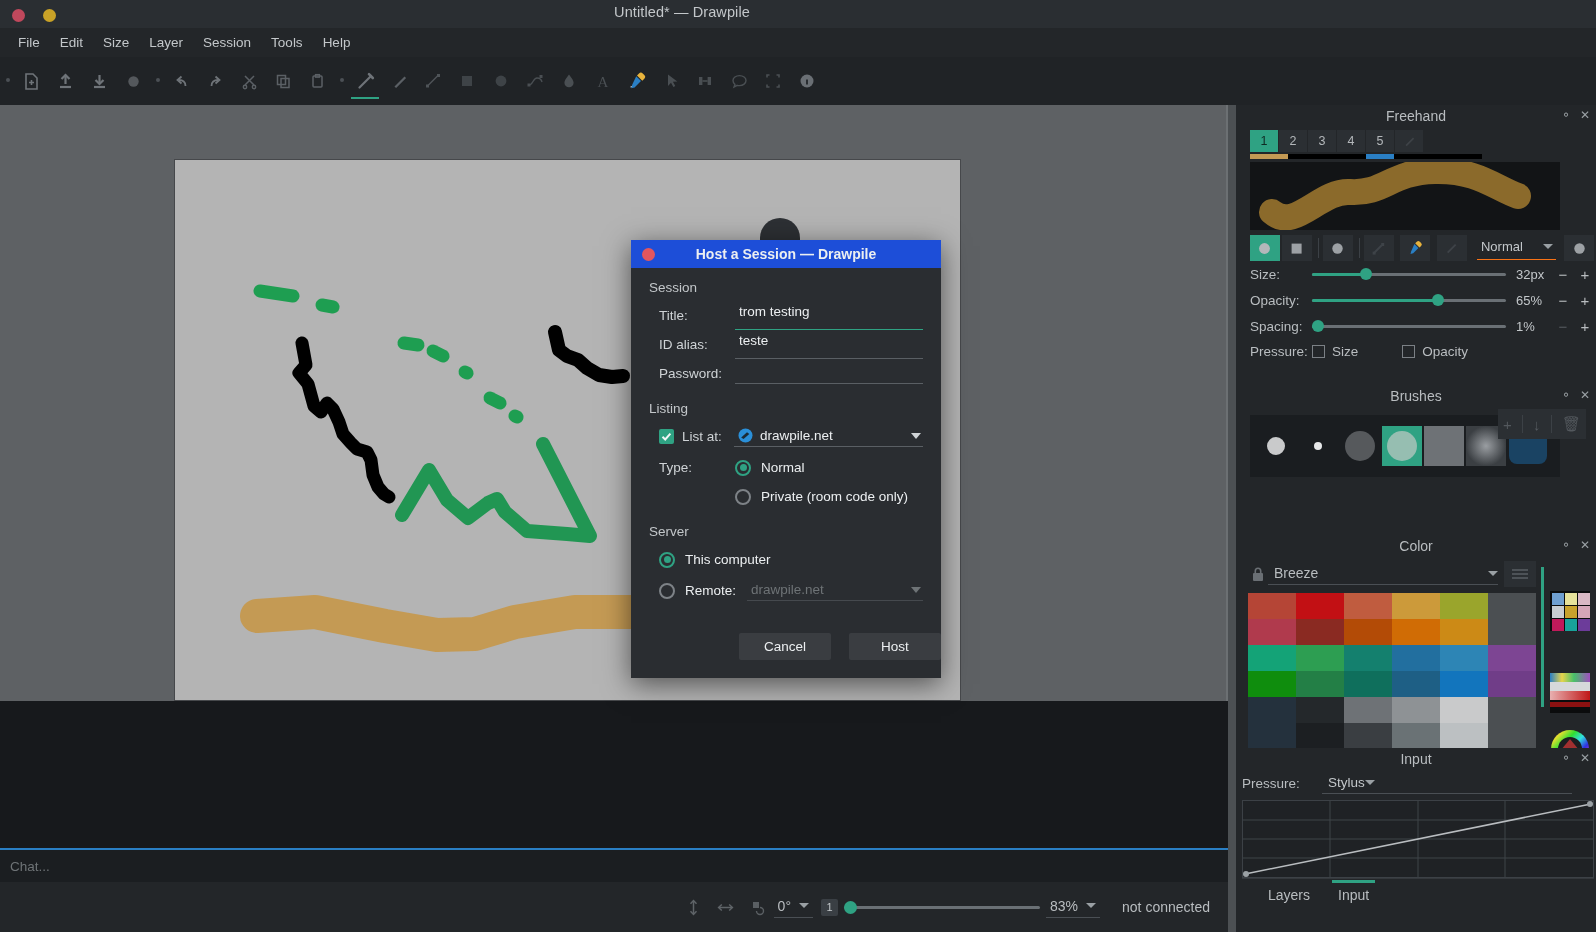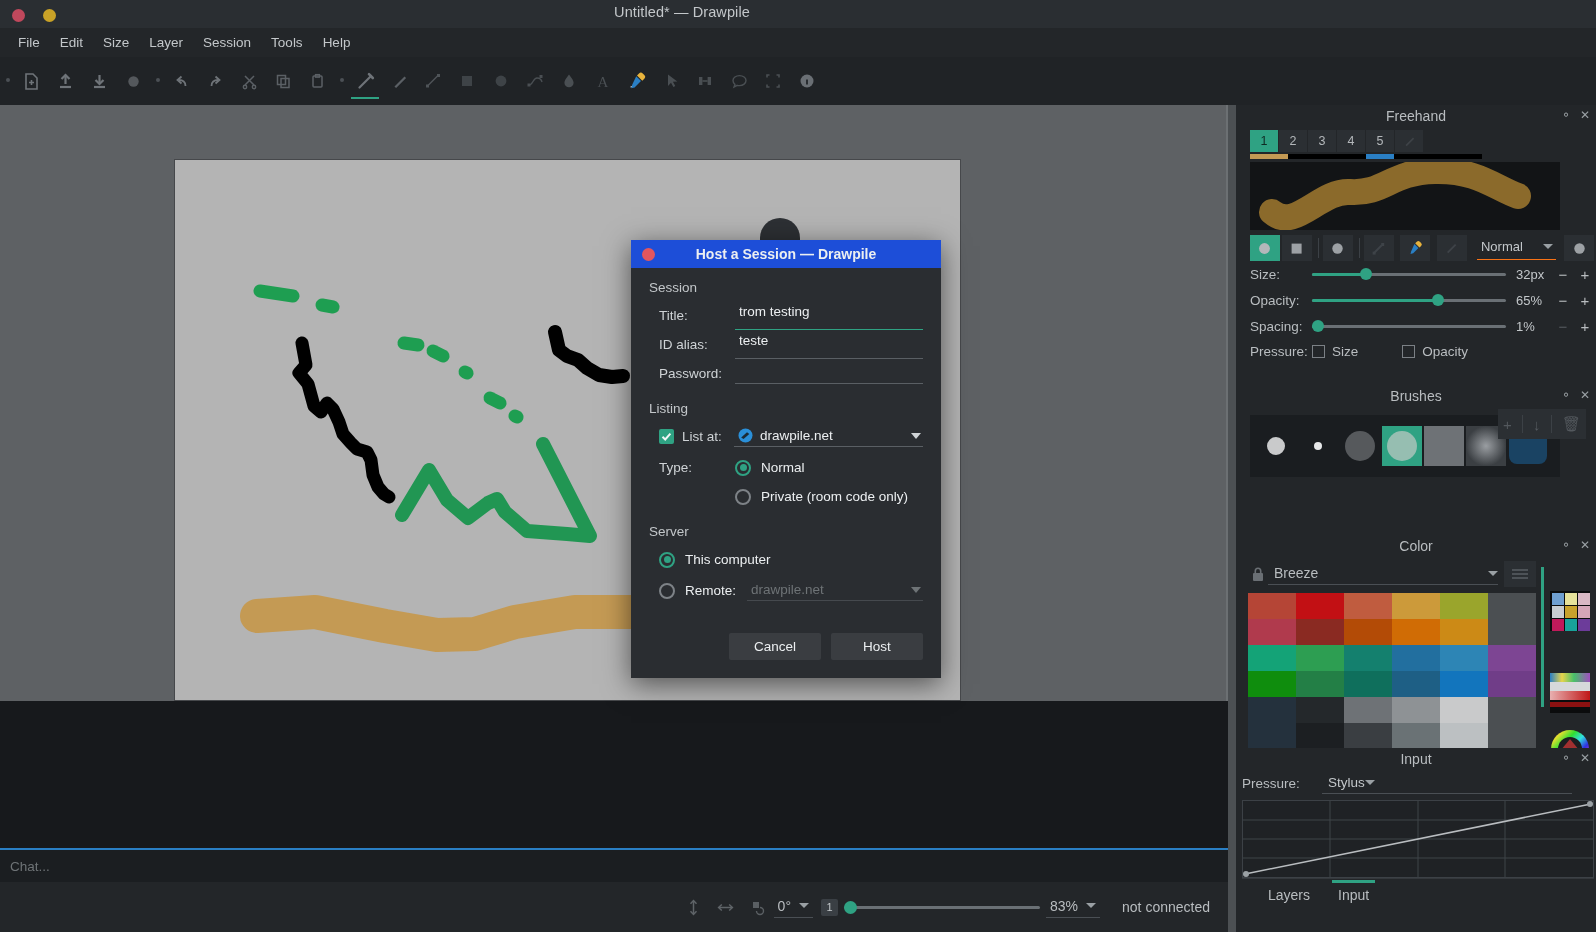--- a/index.html
+++ b/index.html
@@ -306,21 +306,21 @@
   .chk svg{ display:block; }
   .radio{
     width:16px;height:16px;border-radius:50%;border:2px solid #2fa283;margin-right:10px;
     display:flex;align-items:center;justify-content:center; flex:0 0 auto;
   }
   .radio.off{ border-color:#7d8287; }
   .radio b{ width:7px;height:7px;border-radius:50%;background:#2fa283;display:block; }
   .rrow{ display:flex;align-items:center;height:30px;font-size:13.5px;color:#eceff1; }
   .dlg-btns{
     position:absolute; left:0; bottom:18px; width:310px;
-    display:flex; justify-content:flex-end; gap:10px; padding-right:18px;
+    display:flex; justify-content:flex-end; gap:18px; 
   }
   .dbtn{
     min-width:92px;height:27px;background:#3a3d41;color:#eceff1;font-size:13.5px;
     display:flex;align-items:center;justify-content:center;border-radius:2px;cursor:default;
   }
 </style>
 </head>
 <body>
 
 <div id="app">

